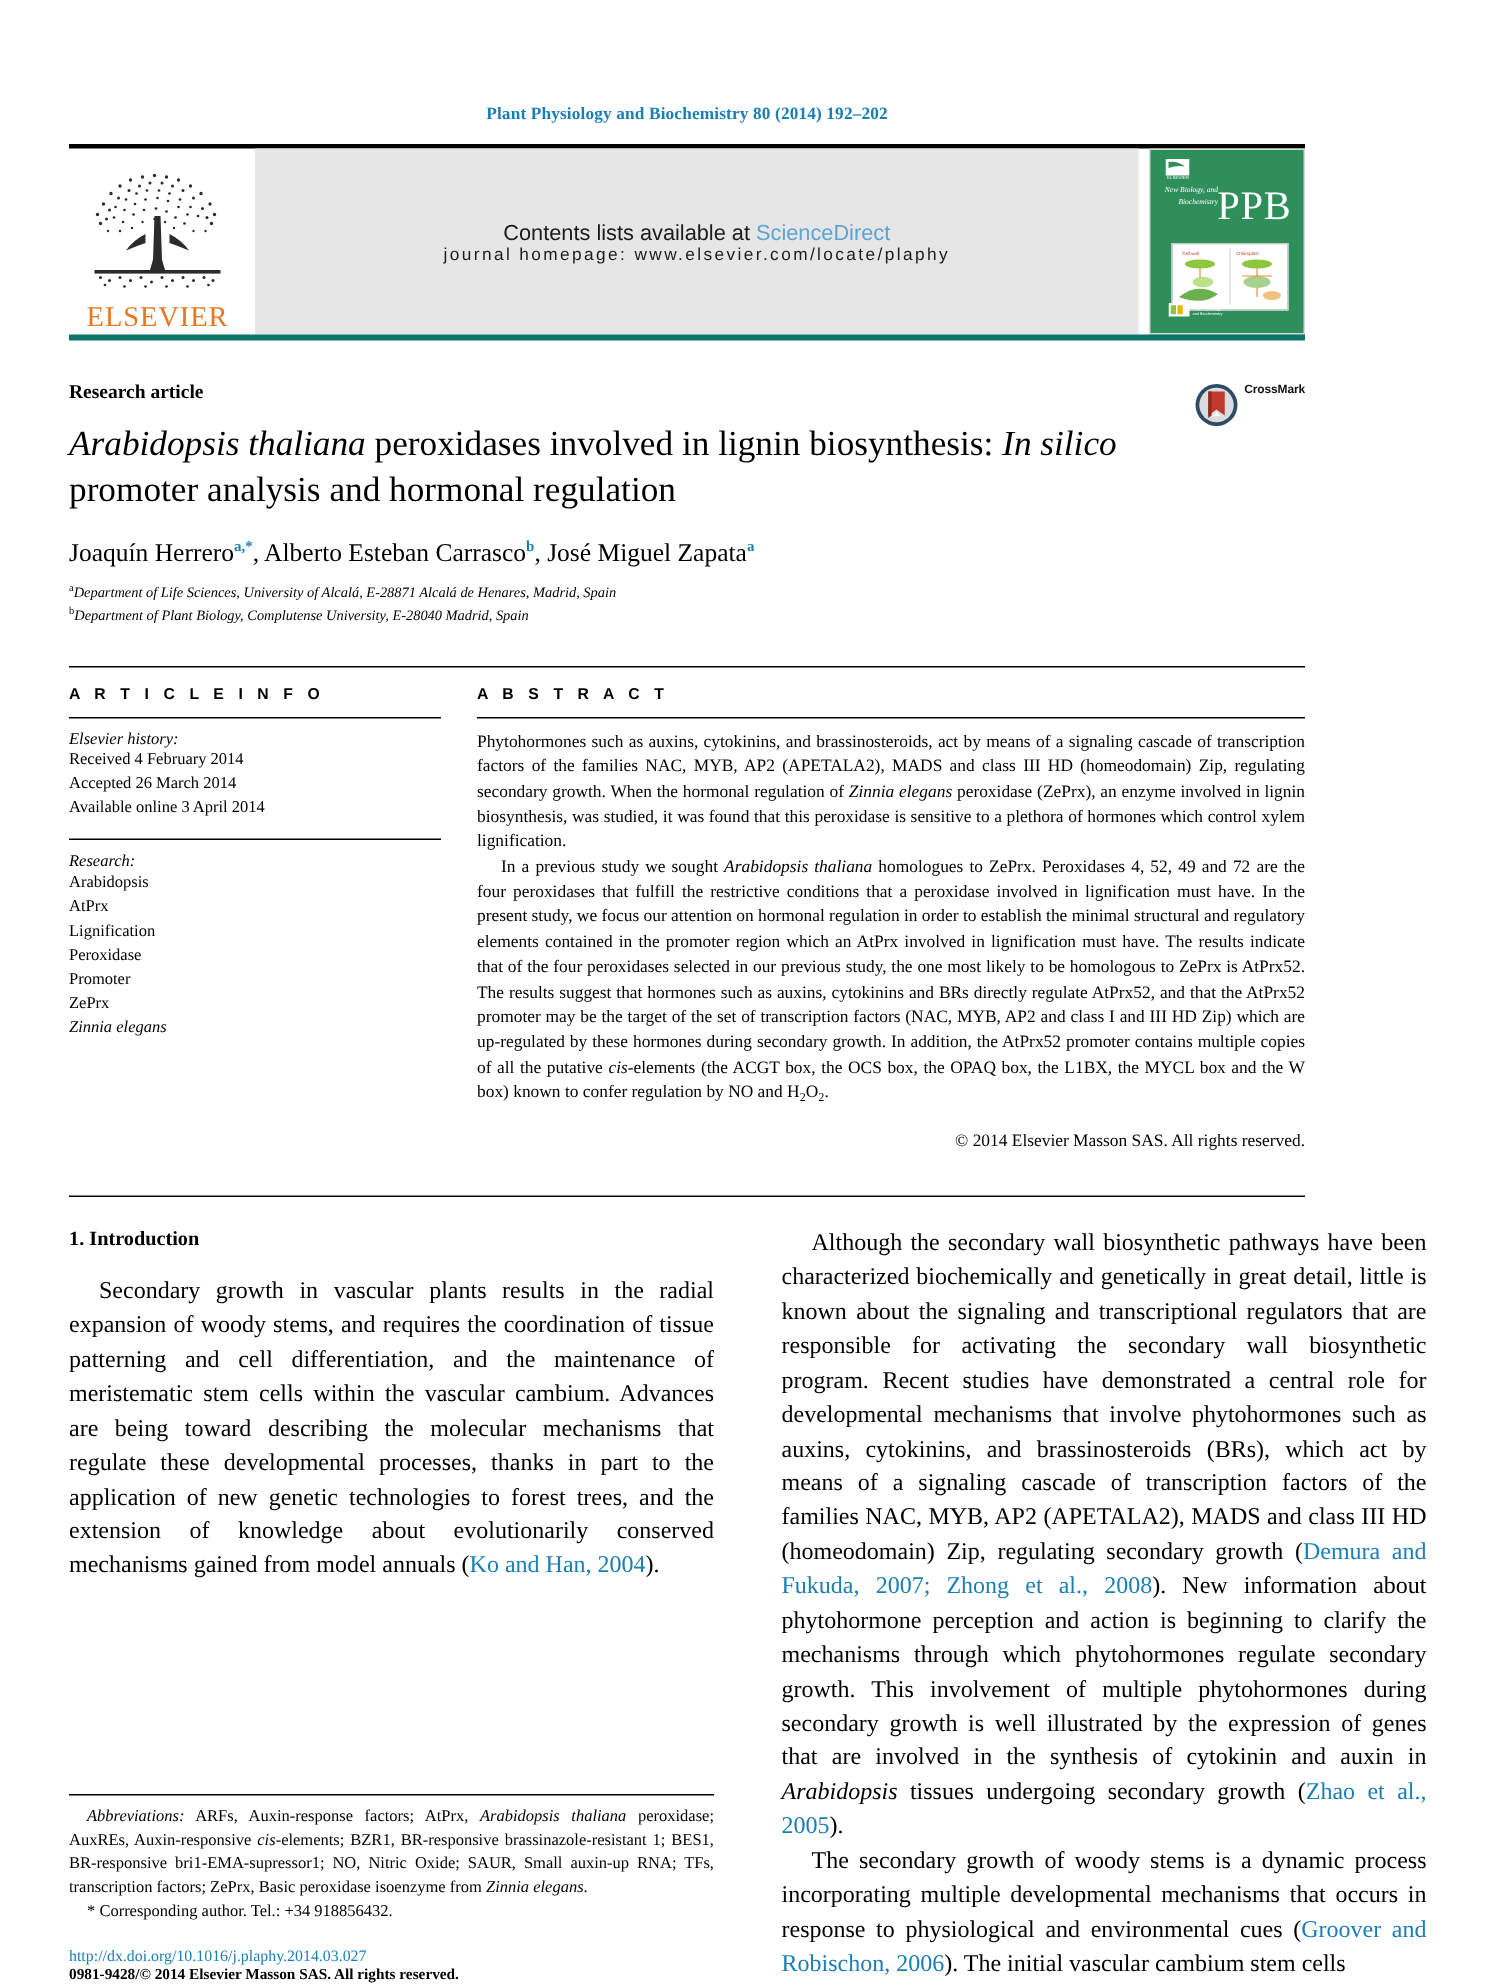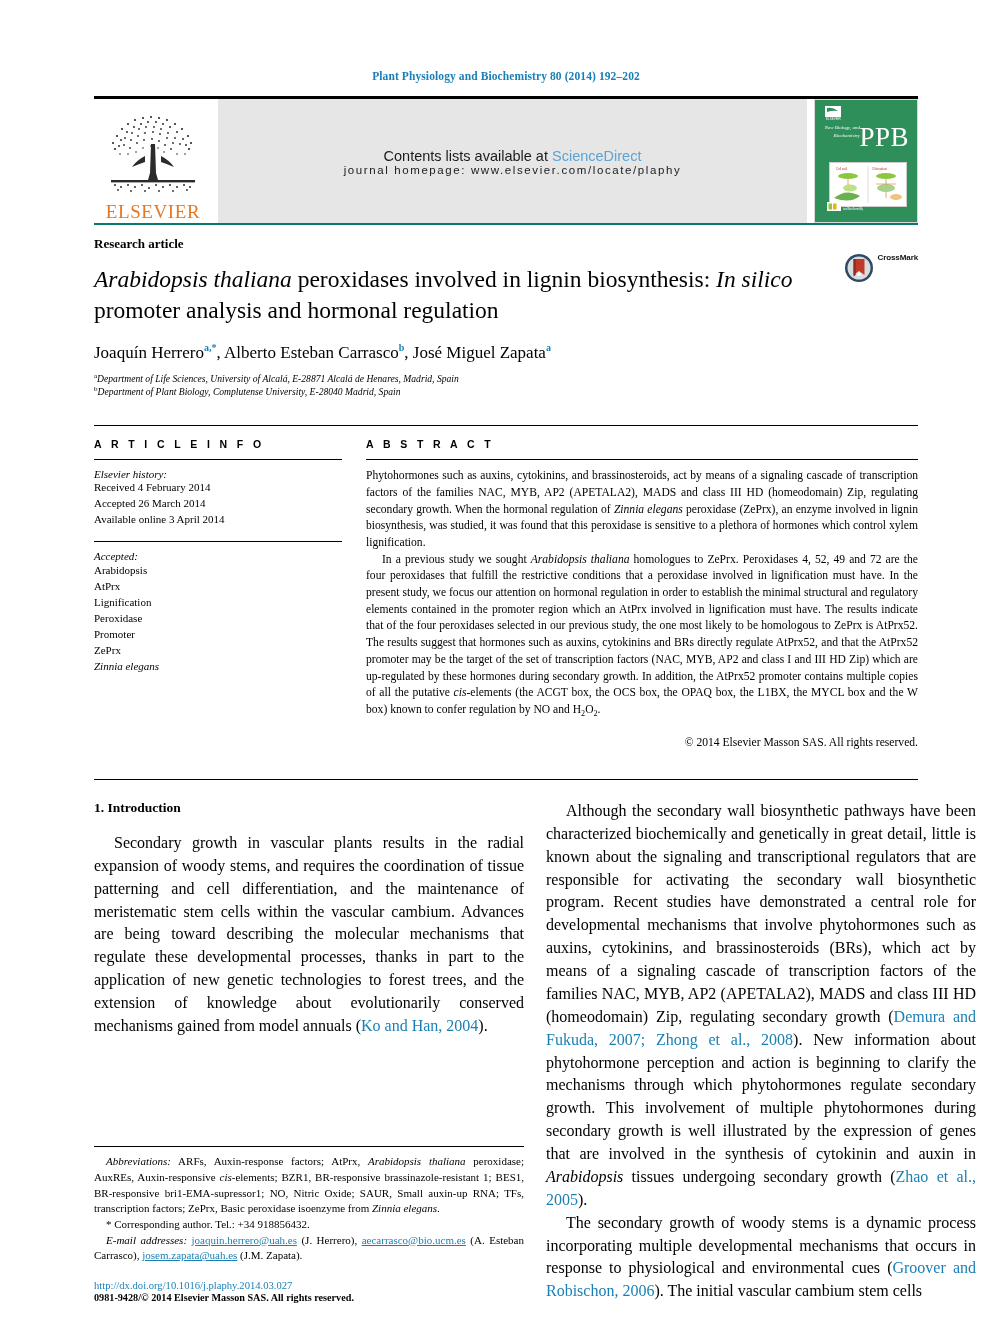--- a/index.html
+++ b/index.html
@@ -14,21 +14,20 @@
     color: #000000;
     position: relative;
     overflow: hidden;
   }
   .page {
     position: relative;
     width: 916px;
     height: 1323px;
     padding: 0;
     box-sizing: border-box;
-    margin-left: 48px;
   }
 
   
   .running-head {
     text-align: center;
     color: #1a7fb5;
     font-weight: bold;
     font-size: 11.5px;
     letter-spacing: .1px;
     padding-top: 70px;
@@ -132,22 +131,22 @@
     width: 16px; height: 14px;
   }
   .ppb-bottom {
     position:absolute; left:12px; bottom:8px;
     width:38px; height:12px;
   }
 
   
   .titleblock {
     margin: 0 46px;
-    border-top: 2px solid #0f766e;
-    padding-top: 11px;
+    border-top: 4px solid #0f766e;
+    padding-top: 26px;
     position: relative;
   }
   .article-type {
     font-size: 13px;
     font-weight: bold;
     margin-bottom: 12px;
   }
   .article-title {
     font-size: 23.5px;
     line-height: 1.32;
@@ -220,21 +219,21 @@
     text-align: right;
     margin-top: 16px;
   }
 
   
   .body-cols {
     margin: 30px 46px 0 46px;
     border-top: 1px solid #000;
     padding-top: 20px;
     display: flex;
-    gap: 22px;
+    gap: 45px;
     position: relative;
   }
   .bcol { width: 430px; flex: 0 0 430px; position: relative; }
   h2.sec-title {
     font-family: "Liberation Serif", serif;
     font-size: 13.5px;
     font-weight: bold;
     margin: 0 0 16px 0;
   }
   p.body-p {
@@ -465,21 +464,21 @@
 
       <div class="info-block">
         <div class="info-label">Elsevier history:</div>
         <div class="info-line">Received 4 February 2014</div>
         <div class="info-line">Accepted 26 March 2014</div>
         <div class="info-line">Available online 3 April 2014</div>
       </div>
 
       <div class="rule"></div>
       <div class="info-block">
-        <div class="info-label">Accepted:</div>
+        <div class="info-label">Research:</div>
         <div class="kw-line">Arabidopsis</div>
         <div class="kw-line">AtPrx</div>
         <div class="kw-line">Lignification</div>
         <div class="kw-line">Peroxidase</div>
         <div class="kw-line">Promoter</div>
         <div class="kw-line">ZePrx</div>
         <div class="kw-line ital">Zinnia elegans</div>
       </div>
     </div>
 
@@ -500,21 +499,20 @@
     <div class="bcol">
       <h2 class="sec-title">1.  Introduction</h2>
 
       <p class="body-p">Secondary growth in vascular plants results in the radial expansion of woody stems, and requires the coordination of tissue patterning and cell differentiation, and the maintenance of meristematic stem cells within the vascular cambium. Advances are being toward describing the molecular mechanisms that regulate these developmental processes, thanks in part to the application of new genetic technologies to forest trees, and the extension of knowledge about evolutionarily conserved mechanisms gained from model annuals (<a class="ref" href="#">Ko and Han, 2004</a>).</p>
 
       <div class="footnotes">
         <p class="fn indent"><i>Abbreviations:</i> ARFs, Auxin-response factors; AtPrx, <i>Arabidopsis thaliana</i> peroxidase; AuxREs, Auxin-responsive <i>cis</i>-elements; BZR1, BR-responsive brassinazole-resistant 1; BES1, BR-responsive bri1-EMA-supressor1; NO, Nitric Oxide; SAUR, Small auxin-up RNA; TFs, transcription factors; ZePrx, Basic peroxidase isoenzyme from <i>Zinnia elegans</i>.</p>
 
         <p class="fn indent"><span>*</span> <span>Corresponding author. Tel.: +34 918856432.</span></p>
 
-        <p class="fn indent"><i>E-mail addresses:</i> <a class="lnk" href="#">joaquin.herrero@uah.es</a><span> (J. Herrero), </span><a class="lnk" href="#">aecarrasco@bio.ucm.es</a> <span>(A. Esteban Carrasco), </span><a class="lnk" href="#">josem.zapata@uah.es</a><span> (J.M. Zapata).</span></p>
 
         <div class="fn-doi">http://dx.doi.org/10.1016/j.plaphy.2014.03.027</div>
         <div class="fn-issn">0981-9428/© 2014 Elsevier Masson SAS. All rights reserved.</div>
       </div>
     </div>
 
     <div class="bcol">
       <p class="body-p">Although the secondary wall biosynthetic pathways have been characterized biochemically and genetically in great detail, little is known about the signaling and transcriptional regulators that are responsible for activating the secondary wall biosynthetic program. Recent studies have demonstrated a central role for developmental mechanisms that involve phytohormones such as auxins, cytokinins, and brassinosteroids (BRs), which act by means of a signaling cascade of transcription factors of the families NAC, MYB, AP2 (APETALA2), MADS and class III HD (homeodomain) Zip, regulating secondary growth (<a class="ref" href="#">Demura and Fukuda, 2007; Zhong et al., 2008</a>). New information about phytohormone perception and action is beginning to clarify the mechanisms through which phytohormones regulate secondary growth. This involvement of multiple phytohormones during secondary growth is well illustrated by the expression of genes that are involved in the synthesis of cytokinin and auxin in <i>Arabidopsis</i> tissues undergoing secondary growth (<a class="ref" href="#">Zhao et al., 2005</a>).</p>
 
       <p class="body-p">The secondary growth of woody stems is a dynamic process incorporating multiple developmental mechanisms that occurs in response to physiological and environmental cues (<a class="ref" href="#">Groover and Robischon, 2006</a>). The initial vascular cambium stem cells</p>

